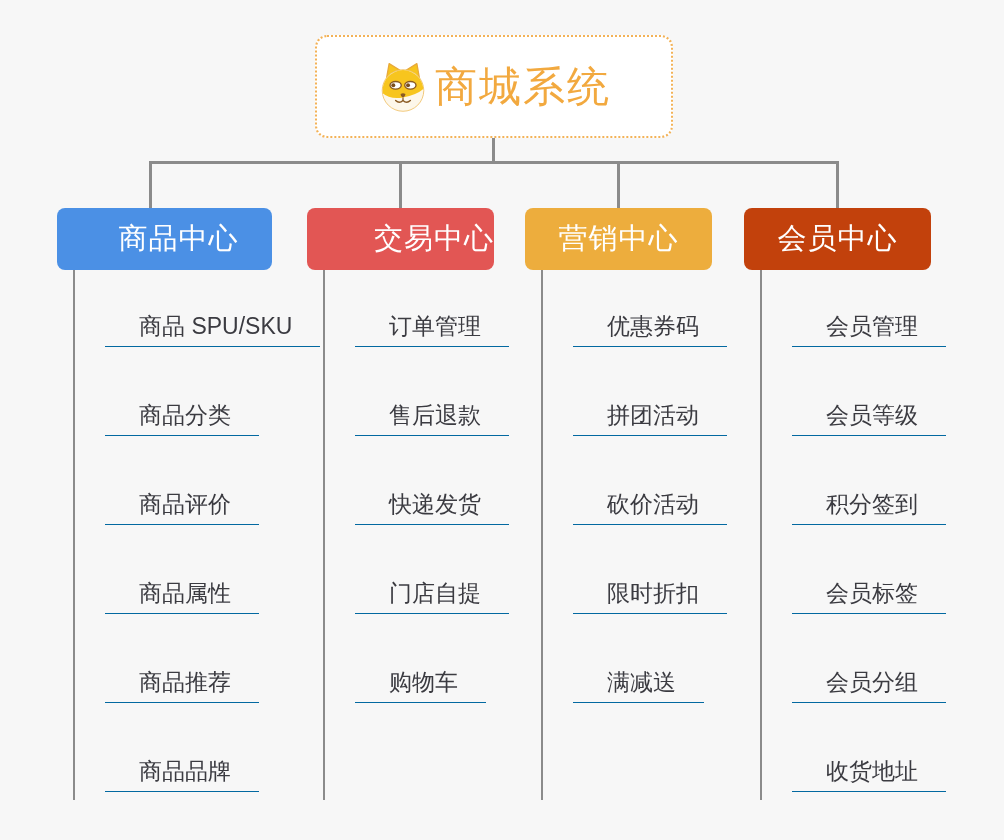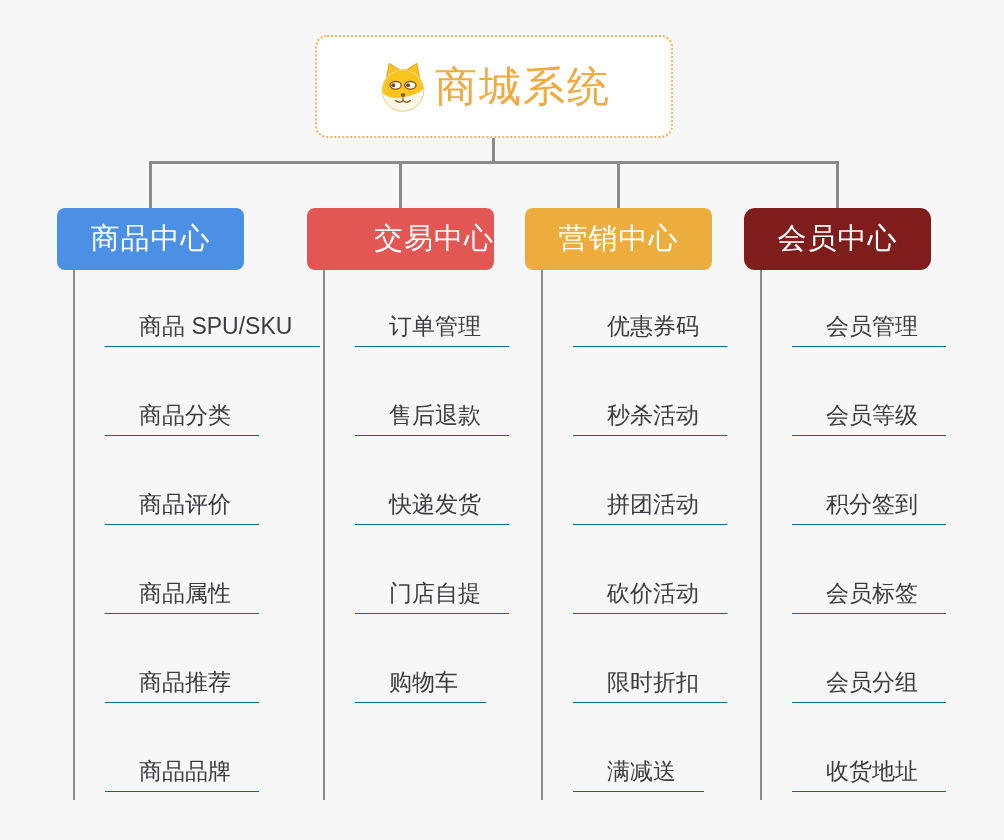--- a/index.html
+++ b/index.html
@@ -115,30 +115,30 @@
         <circle cx="18.8" cy="29" r="2.3" fill="#7a4e1e"></circle>
         <circle cx="35.8" cy="29" r="2.3" fill="#7a4e1e"></circle>
         <path d="M27.2 39 Q30 37.4 32.8 39 Q32.8 42.2 30 43.4 Q27.2 42.2 27.2 39 Z" fill="#8a5a22"></path>
         <path d="M30 43.4 L30 46.5" stroke="#8a5a22" stroke-width="1.4" fill="none"></path>
         <path d="M21.5 46.5 Q25.7 50.5 30 46.5 Q34.3 50.5 38.5 46.5" fill="none" stroke="#8a5a22" stroke-width="1.7" stroke-linecap="round"></path>
       </svg>
     </span>
     <span class="root-label" style="color: rgb(242, 169, 63);">商城系统</span>
   </div>
 
-  <div class="cat-node c1" style="background-color: rgb(75, 144, 229);">
+  <div class="cat-node c1" style="background-color: rgb(75, 144, 229); padding-left: 28px;">
     <span>商品中心</span>
   </div>
   <div class="cat-node c2" style="background-color: rgb(226, 86, 84); justify-content: flex-end;">
     <span>交易中心</span>
   </div>
   <div class="cat-node c3" style="background-color: rgb(237, 173, 61);">
     <span>营销中心</span>
   </div>
-  <div class="cat-node c4" style="background-color: #7f1d1d; border-radius: 11px;">
+  <div class="cat-node c4" style="background-color: #c2410c;">
     <span>会员中心</span>
   </div>
 
   <div class="column col1">
     <div class="spine"></div>
     <div class="leaf-row first">
       <span class="leaf">商品 SPU/SKU</span>
     </div>
     <div class="leaf-row">
       <span class="leaf">商品分类</span>
@@ -175,23 +175,20 @@
       <span class="leaf">购物车</span>
     </div>
   </div>
 
   <div class="column col3">
     <div class="spine"></div>
     <div class="leaf-row first">
       <span class="leaf">优惠券码</span>
     </div>
     <div class="leaf-row">
-      <span class="leaf">秒杀活动</span>
-    </div>
-    <div class="leaf-row">
       <span class="leaf">拼团活动</span>
     </div>
     <div class="leaf-row">
       <span class="leaf">砍价活动</span>
     </div>
     <div class="leaf-row">
       <span class="leaf">限时折扣</span>
     </div>
     <div class="leaf-row">
       <span class="leaf">满减送</span>

